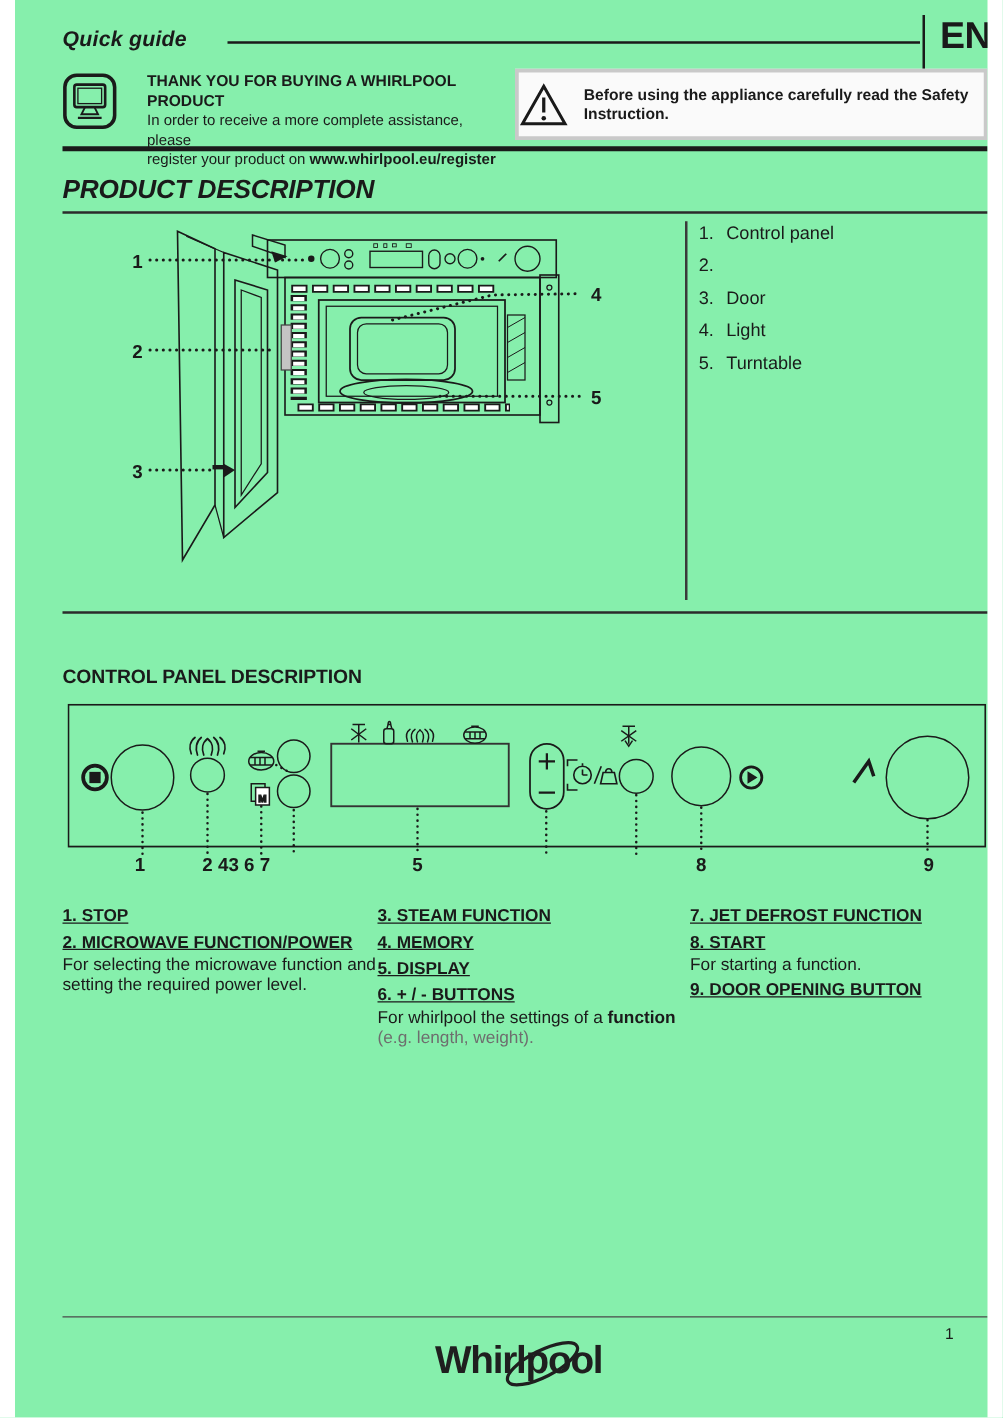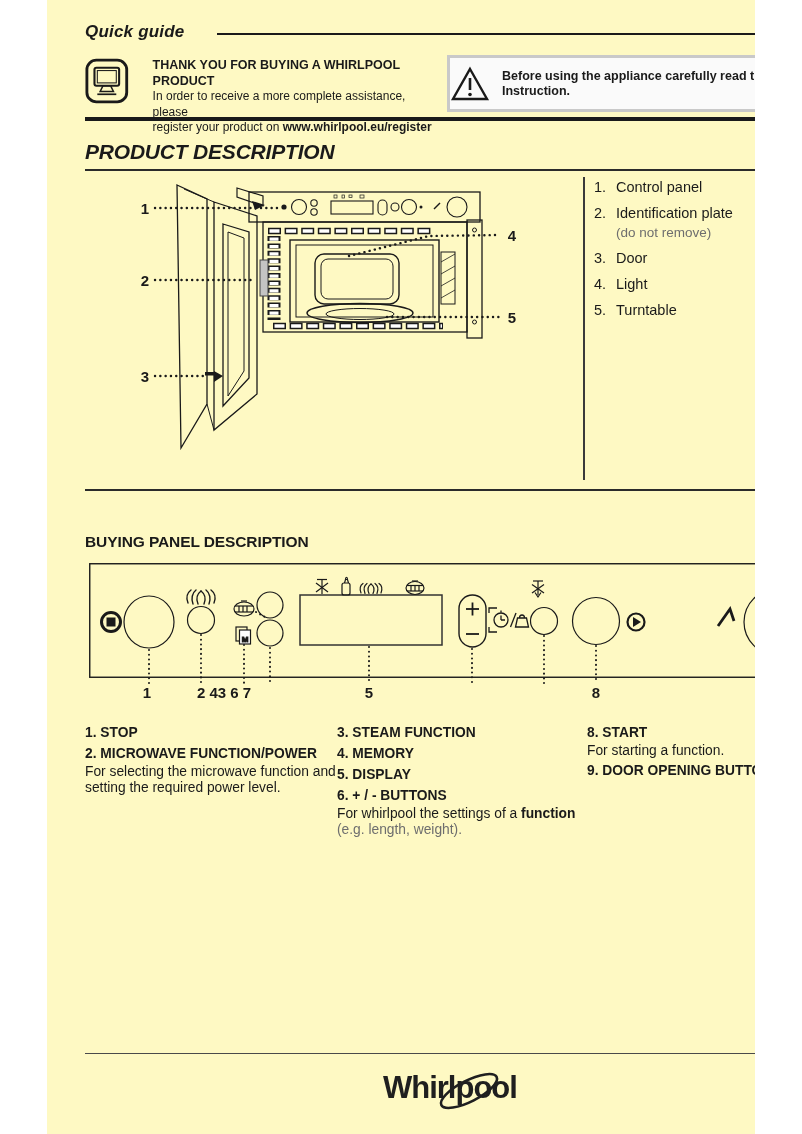--- a/index.html
+++ b/index.html
@@ -1,19 +1,19 @@
 <!DOCTYPE html>
 <html><head>
 <meta charset="utf-8">
 <style>
   * { margin:0; padding:0; box-sizing:border-box; }
   html,body { background:#ffffff; }
   .page {
-    position:relative; width:708px; height:1134px; margin:0 auto;
-    background:#fef9c3; color:#1a1a1a;
+    position:relative; width:778px; height:1134px; margin:0 auto;
+    background:#86efac; color:#1a1a1a;
     font-family:"Liberation Sans", sans-serif; overflow:hidden;
   }
   .abs { position:absolute; }
 
   
   .qg-title { left:38px; top:22px; font-size:17px; font-weight:bold; font-style:italic; letter-spacing:.2px; }
   .qg-line  { left:170px; top:33px; width:554px; height:2px; background:#1a1a1a; }
   .en-tick  { left:726px; top:12px; width:2px; height:46px; background:#1a1a1a; }
   .en-badge { left:740px; top:12px; font-size:30px; font-weight:bold; letter-spacing:-.5px; }
 
@@ -44,21 +44,21 @@
 
   .h2 { left:38px; top:533px; font-size:15.5px; font-weight:bold; letter-spacing:-.1px; }
 
   
   .cp-num { top:684px; font-size:15px; font-weight:bold; transform:translateX(-50%); white-space:pre; }
 
   
   .cols { left:38px; top:722px; width:740px; display:flex; }
   .col { font-size:13.8px; line-height:16.4px; }
   .col1 { width:252px; } .col2 { width:250px; } .col3 { width:238px; }
-  .blk-head { font-weight:bold; font-size:13.8px; line-height:21px; margin-top:0px; }
+  .blk-head { font-weight:bold; font-size:13.8px; line-height:21px; margin-top:0px;text-decoration:underline; }
   .blk-body { margin-bottom:1px; }
   .note-light { color:#6e6e6e; }
   .b { font-weight:bold; }
 
   
   .foot-rule { left:38px; top:1053px; width:740px; height:1.2px; background:#4a4a4a; }
   .page-num { left:744px; top:1060px; font-size:12.5px; }
 
   svg text { font-family:"Liberation Sans", sans-serif; }
   .callout-n { font-size:15px; font-weight:bold; fill:#1a1a1a; }
@@ -182,39 +182,37 @@
   </svg>
 
   <div class="abs divider"></div>
   <div class="abs parts">
     <div class="part">
       <span class="part-num">1.</span>
       <span>Control panel</span>
     </div>
     <div class="part">
       <span class="part-num">2.</span>
-      <span><span>Identification plate</span><br>
-      <span class="part-note">(do not remove)</span></span>
     </div>
     <div class="part">
       <span class="part-num">3.</span>
       <span>Door</span>
     </div>
     <div class="part">
       <span class="part-num">4.</span>
       <span>Light</span>
     </div>
     <div class="part">
       <span class="part-num">5.</span>
       <span>Turntable</span>
     </div>
   </div>
 
   <div class="abs rule-thin2"></div>
-  <div class="abs h2">BUYING PANEL DESCRIPTION</div>
+  <div class="abs h2">CONTROL PANEL DESCRIPTION</div>
 
   <svg class="abs" style="left:42px;top:563px;" width="735" height="147" viewBox="0 0 735 147">
     <rect x="0.75" y="0.75" width="733.5" height="113.5" fill="none" stroke="#1a1a1a" stroke-width="1.4"></rect>
     <g stroke="#1a1a1a" fill="none">
 
       <g>
         <circle cx="22" cy="59" r="9.5" stroke-width="3"></circle>
         <rect x="17.5" y="54.5" width="9" height="9" fill="#1a1a1a" stroke="none"></rect>
       </g>
       <ellipse cx="60" cy="59" rx="25" ry="26" stroke-width="1.2"></ellipse>
@@ -338,20 +336,21 @@
       <div class="blk-body">For selecting the microwave function and setting the required power level.</div>
     </div>
     <div class="col col2">
       <div class="blk-head">3. STEAM FUNCTION</div>
       <div class="blk-head">4. MEMORY</div>
       <div class="blk-head">5. DISPLAY</div>
       <div class="blk-head">6. + / - BUTTONS</div>
       <div class="blk-body"><span>For whirlpool the settings of a </span><span class="b">function</span><span class="note-light"> (e.g. length, weight).</span></div>
     </div>
     <div class="col col3">
+      <div class="blk-head">7. JET DEFROST FUNCTION</div>
       <div class="blk-head">8. START</div>
       <div class="blk-body">For starting a function.</div>
       <div class="blk-head">9. DOOR OPENING BUTTON</div>
     </div>
   </div>
 
   <div class="abs foot-rule"></div>
   <div class="abs page-num">1</div>
   <svg class="abs" style="left:330px;top:1058px;" width="170" height="60" viewBox="0 0 170 60">
     <text x="6" y="40" font-size="31" font-weight="bold" fill="#1f1f1f" letter-spacing="-1">Whirlpool</text>

